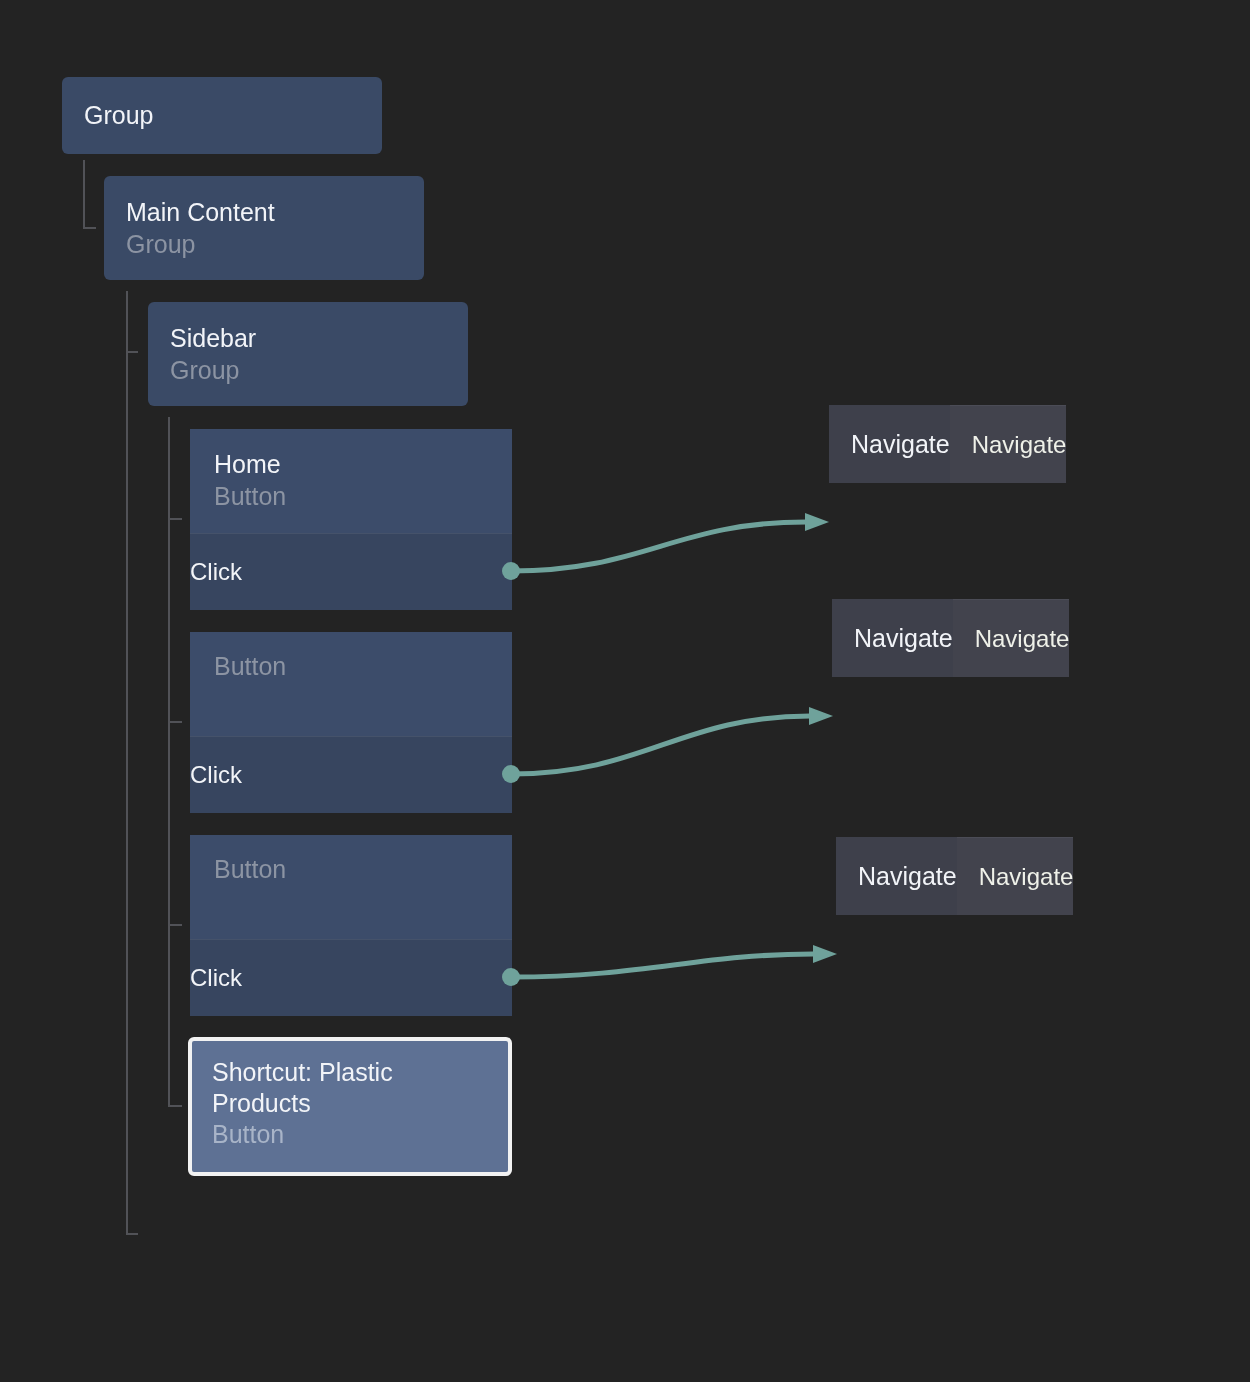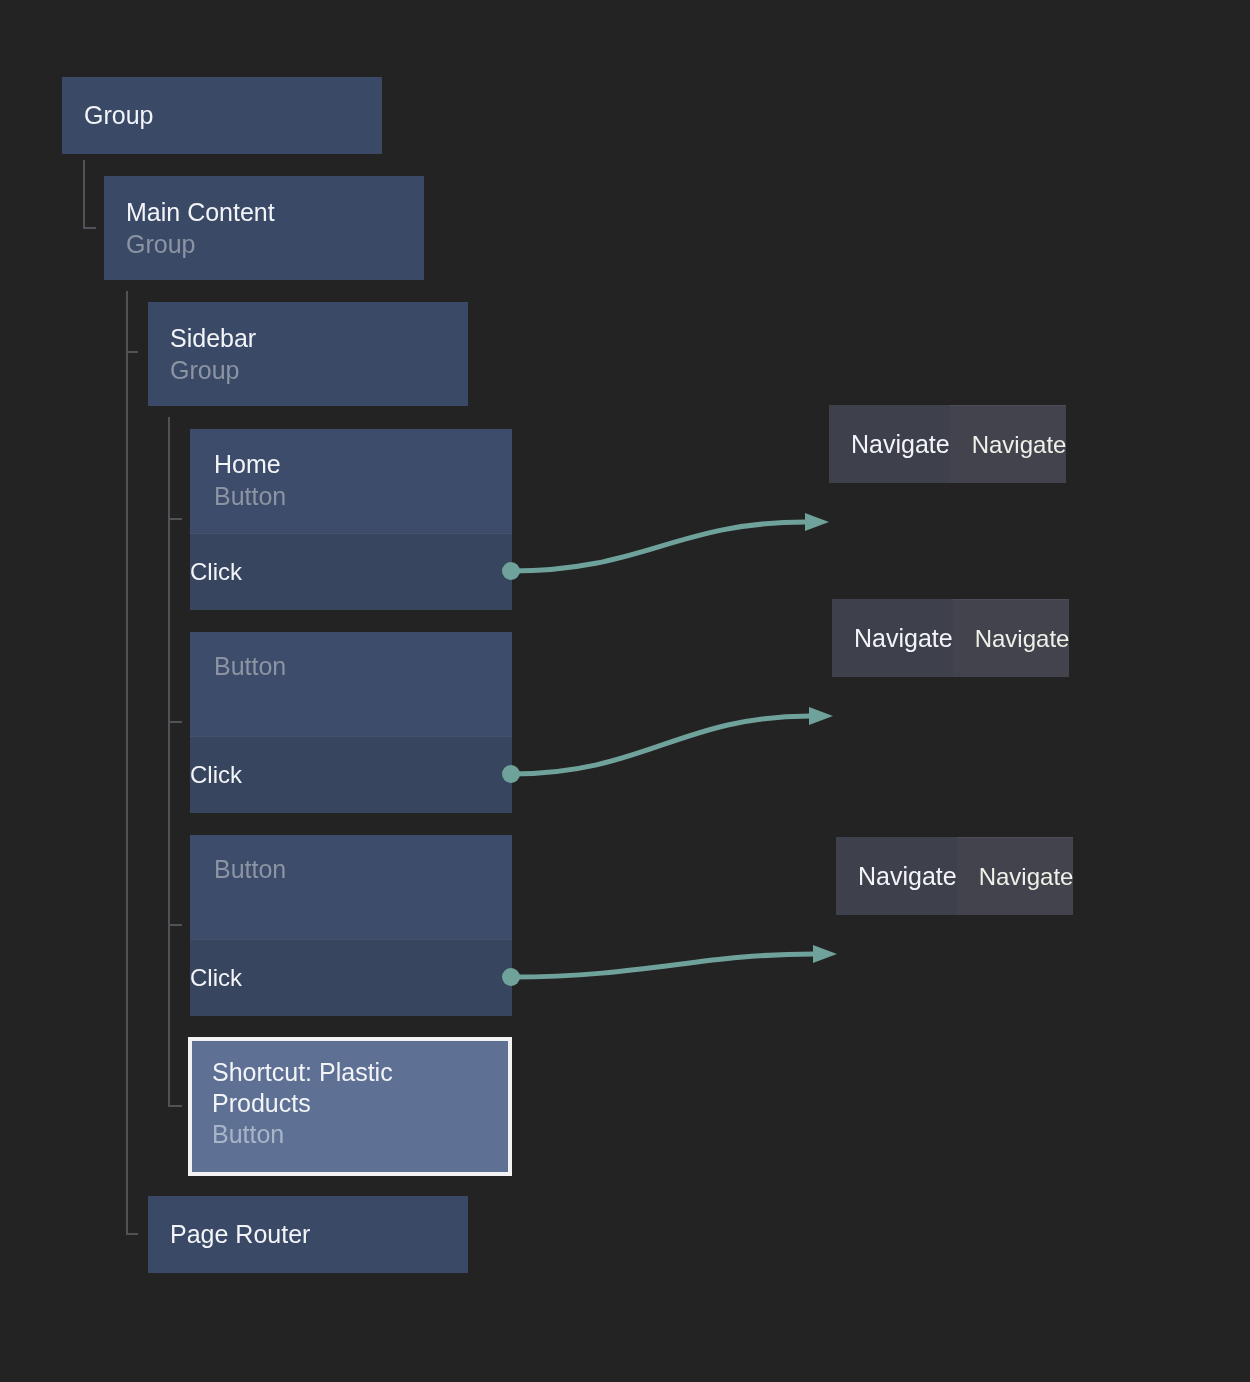--- a/index.html
+++ b/index.html
@@ -7,21 +7,21 @@
     --background:#232323; --node-fill:#3A4A66; --node-title-fill:#3C4C6A;
     --node-event-fill:#37455F; --action-header-fill:#3E404B; --action-row-fill:#42434D;
     --selected-fill:#5E7194; --selected-border:#F2F2F2; --connector:#6FA29B;
     --tree-line:#515257; --title-text:#F2F4F8; --subtitle-text:#8C94A3;
     --selected-subtitle-text:#A8B4C8; --action-row-text:#EFF1E9;
   }
   *{margin:0;padding:0;box-sizing:border-box;}
   html,body{background:var(--background);}
   body{font-family:"Liberation Sans","DejaVu Sans",sans-serif;}
   #canvas{position:relative;width:1250px;height:1382px;background:var(--background);overflow:hidden;}
-  .node{position:absolute;z-index:2;}
+  .node{position:absolute;z-index:2;border-radius:6px;}
   .group-node{background:var(--node-fill);display:flex;flex-direction:column;justify-content:center;padding-left:22px;}
   .node-title{color:var(--title-text);font-size:25px;line-height:33px;font-weight:400;}
   .node-subtitle{color:var(--subtitle-text);font-size:25px;line-height:31px;font-weight:400;}
   .button-node{display:flex;flex-direction:column;}
   .btn-head{background:var(--node-title-fill);height:104px;padding:19px 0 0 24px;}
   .btn-event{background:var(--node-event-fill);flex:1;display:flex;align-items:center;justify-content:flex-start;
              padding-right:22px;border-top:1px solid rgba(255,255,255,0.07);}
   .event-label{color:var(--title-text);font-size:24px;}
   .action-node{display:flex;flex-direction:row;}
   .action-head{background:var(--action-header-fill);height:78px;display:flex;align-items:center;
@@ -95,23 +95,20 @@
     <div class="btn-event">
       <span class="event-label">Click</span>
     </div>
   </div>
 
   <div class="node selected-node" style="left:188px;top:1037px;width:324px;height:139px">
     <div class="node-title">Shortcut: Plastic Products</div>
     <div class="node-subtitle">Button</div>
   </div>
 
-  <div class="node group-node" style="left:148px;top:1196px;width:320px;height:77px">
-    <div class="node-title">Page Router</div>
-  </div>
 
   <div class="node action-node" style="left:829px;top:405px;width:322px;height:156px">
     <div class="action-head">Navigate</div>
     <div class="action-row">Navigate</div>
   </div>
 
   <div class="node action-node" style="left:832px;top:599px;width:322px;height:156px">
     <div class="action-head">Navigate</div>
     <div class="action-row">Navigate</div>
   </div>

